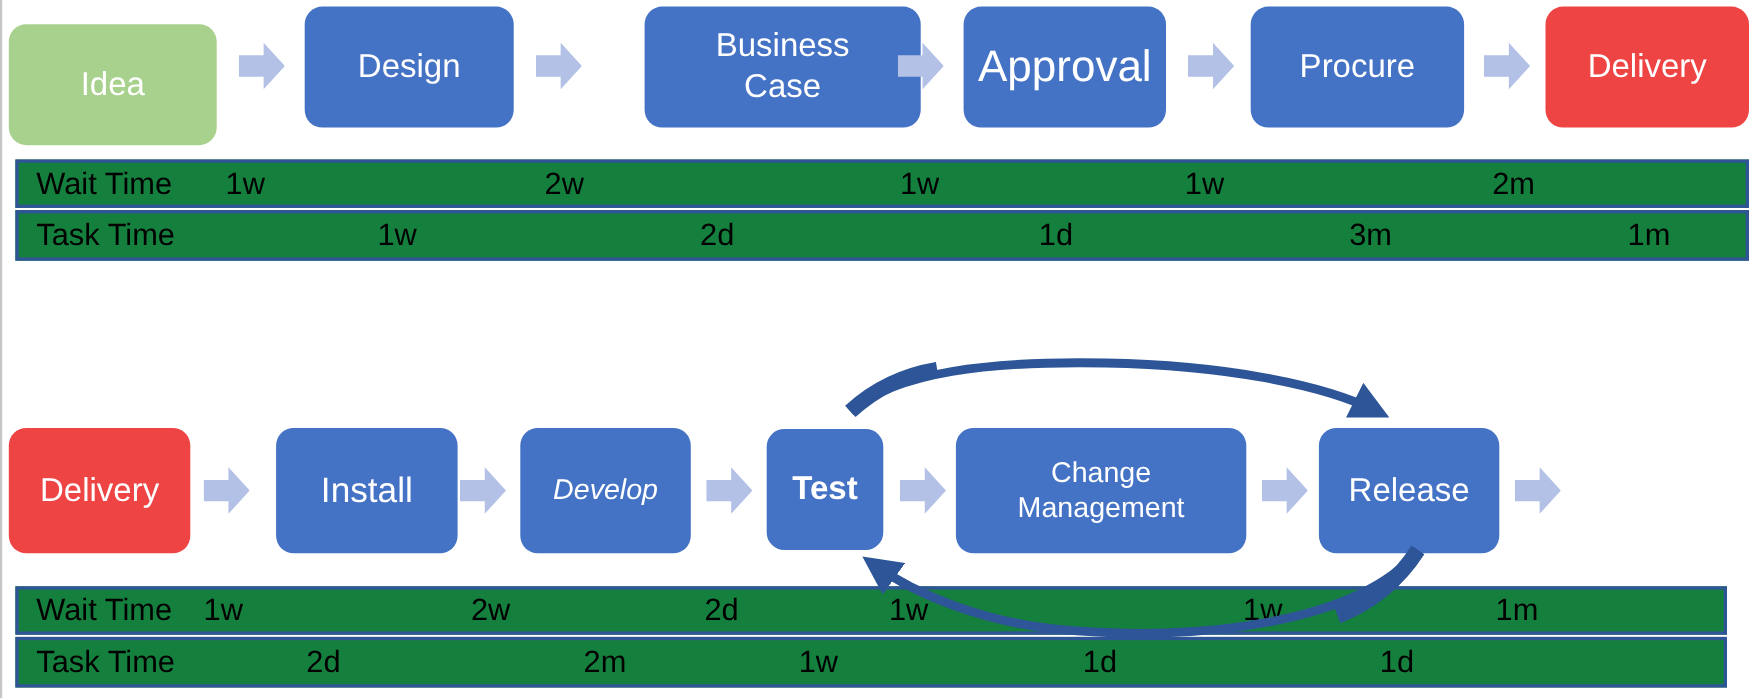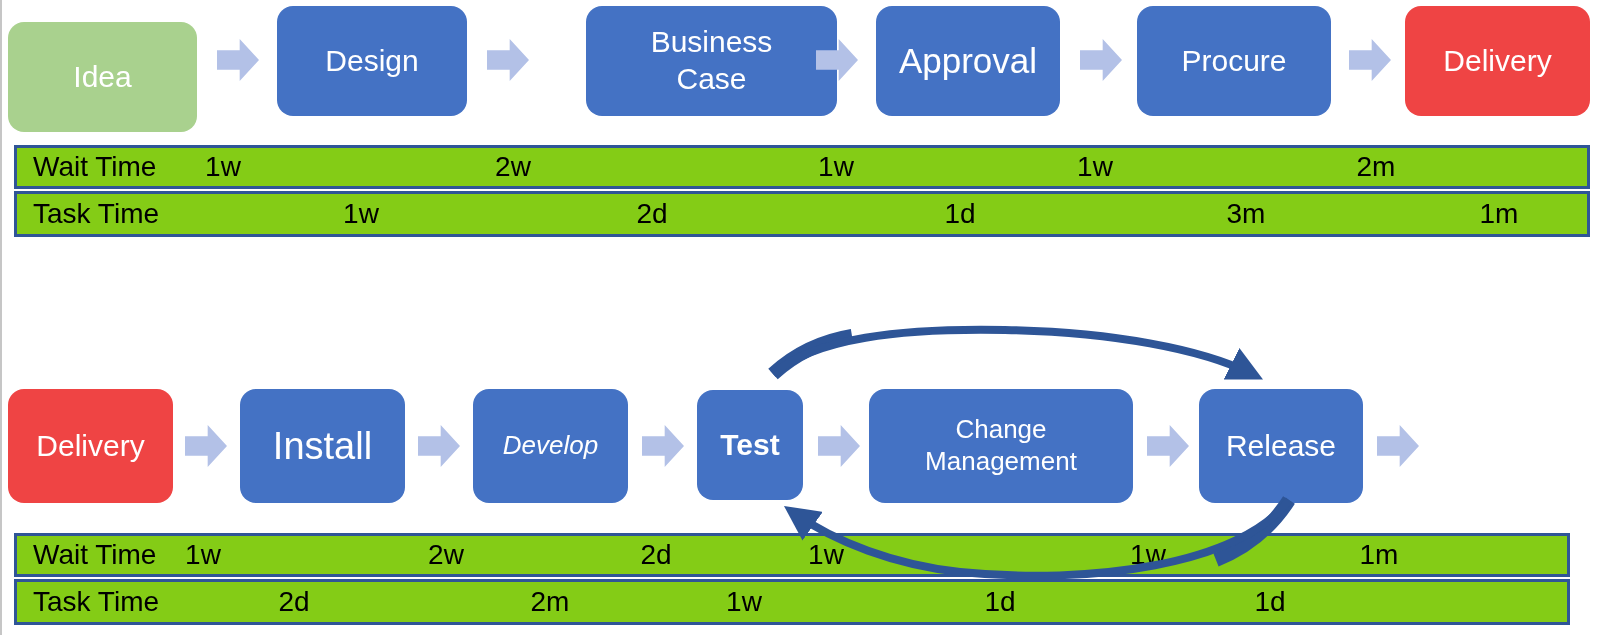--- a/index.html
+++ b/index.html
@@ -18,21 +18,21 @@
   .b-green{background:#A9D18E;margin-top:16px;}
   .b-orange{background:#ef4444;}
   
   .flow-arrow{
     position:absolute;width:42px;height:44px;background:#B3C1E7;
     -webkit-clip-path:polygon(0% 28%,54% 28%,54% 2%,100% 50%,54% 98%,54% 72%,0% 72%);
     clip-path:polygon(0% 28%,54% 28%,54% 2%,100% 50%,54% 98%,54% 72%,0% 72%);
   }
   
   .trow{
-    position:absolute;background:#84cc16;border:3px solid #2F5597;box-sizing:border-box;
+    position:absolute;background:#15803d;border:3px solid #2F5597;box-sizing:border-box;
   }
   .trow span{
     position:absolute;top:50%;transform:translate(-50%,-50%);
     font-size:28px;color:#000000;white-space:nowrap;
   }
   .trow span.rowlabel{transform:translate(0,-50%);}
   svg.loop{position:absolute;left:0;top:0;pointer-events:none;}
 </style>
 </head>
 <body>
@@ -48,21 +48,21 @@
   <div class="box b-blue" style="left:277px;top:6px;width:190px;height:110px;font-size:30px;">
     <span class="lbl">Design</span>
   </div>
   <div class="flow-arrow" style="left:487px;top:38px;"></div>
 
   <div class="box b-blue" style="left:546px;top:6px;width:251px;height:110px;font-size:30px;margin-left:40px;">
     <span class="lbl" style="max-width:170px;">Business Case</span>
   </div>
   <div class="flow-arrow" style="left:816px;top:38px;"></div>
 
-  <div class="box b-blue" style="left:876px;top:6px;width:184px;height:110px;font-size:35px;">
+  <div class="box b-blue" style="left:876px;top:6px;width:184px;height:110px;font-size:40px;">
     <span class="lbl">Approval</span>
   </div>
   <div class="flow-arrow" style="left:1080px;top:38px;"></div>
 
   <div class="box b-blue" style="left:1137px;top:6px;width:194px;height:110px;font-size:30px;">
     <span class="lbl">Procure</span>
   </div>
   <div class="flow-arrow" style="left:1349px;top:38px;"></div>
 
   <div class="box b-orange" style="left:1405px;top:6px;width:185px;height:110px;font-size:30px;">
@@ -85,21 +85,21 @@
     <span style="left:943px;">1d</span>
     <span style="left:1229px;">3m</span>
     <span style="left:1482px;">1m</span>
   </div>
 
   <div class="box b-orange" style="left:8px;top:389px;width:165px;height:114px;font-size:30px;">
     <span class="lbl">Delivery</span>
   </div>
   <div class="flow-arrow" style="left:185px;top:424px;"></div>
 
-  <div class="box b-blue" style="left:240px;top:389px;width:165px;height:114px;font-size:38px;">
+  <div class="box b-blue" style="left:251px;top:389px;width:165px;height:114px;font-size:32px;">
     <span class="lbl">Install</span>
   </div>
   <div class="flow-arrow" style="left:418px;top:424px;"></div>
 
   <div class="box b-blue" style="left:473px;top:389px;width:155px;height:114px;font-size:26px;font-style:italic;">
     <span class="lbl">Develop</span>
   </div>
   <div class="flow-arrow" style="left:642px;top:424px;"></div>
 
   <div class="box b-blue" style="left:697px;top:390px;width:106px;height:110px;font-size:30px;font-weight:bold;">

